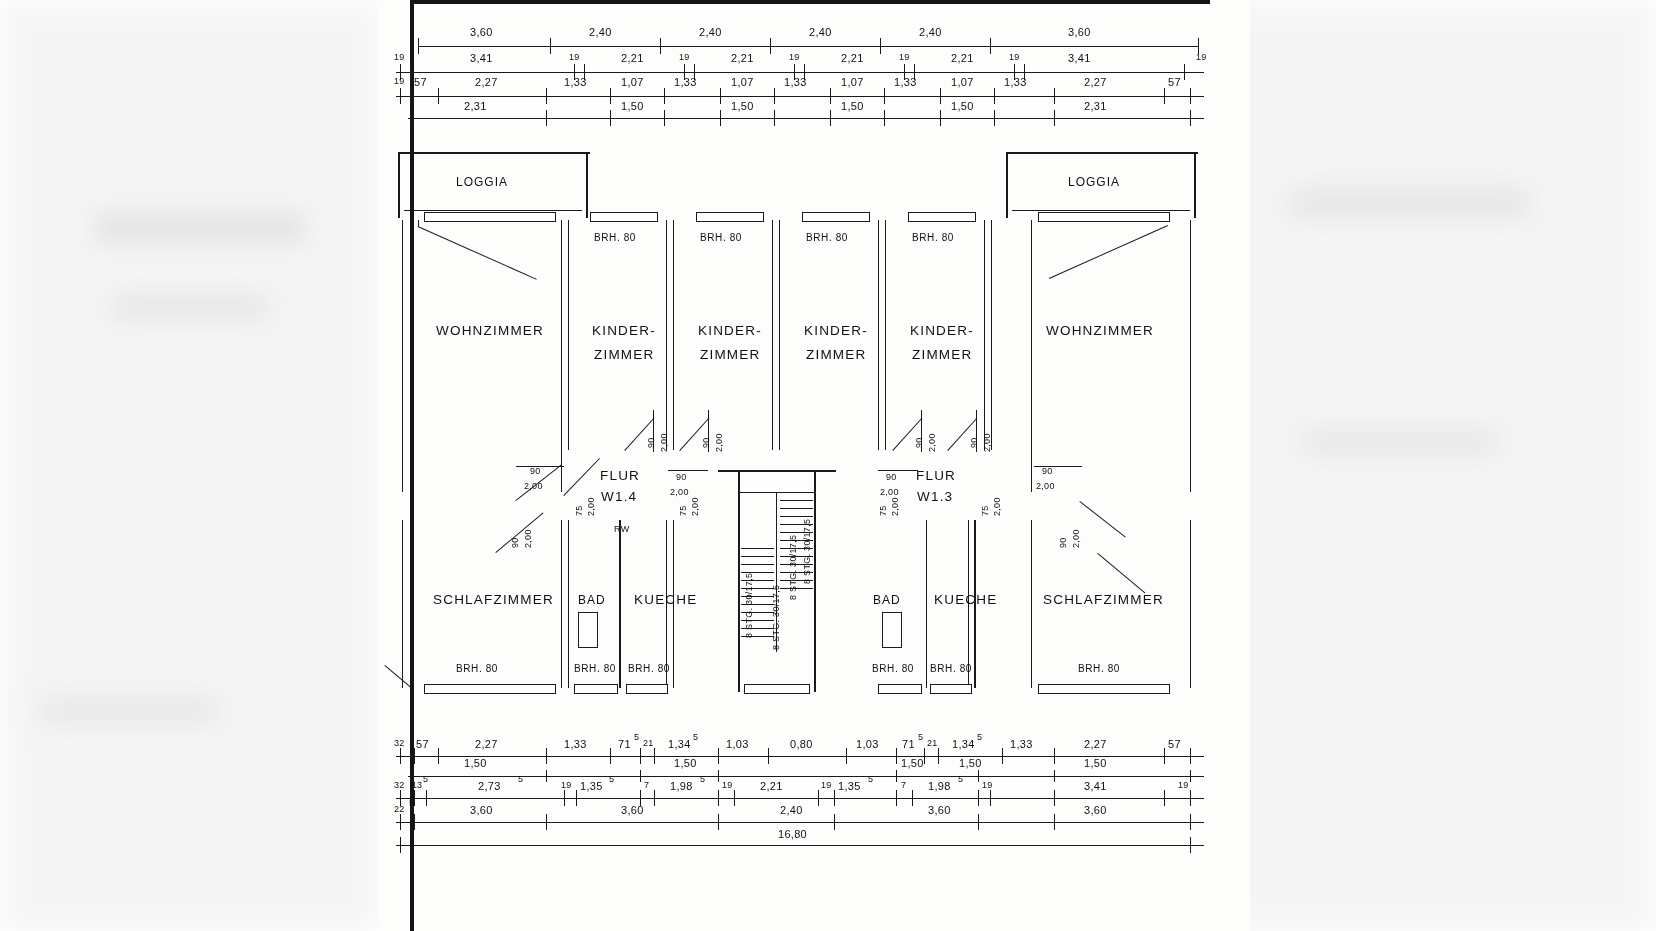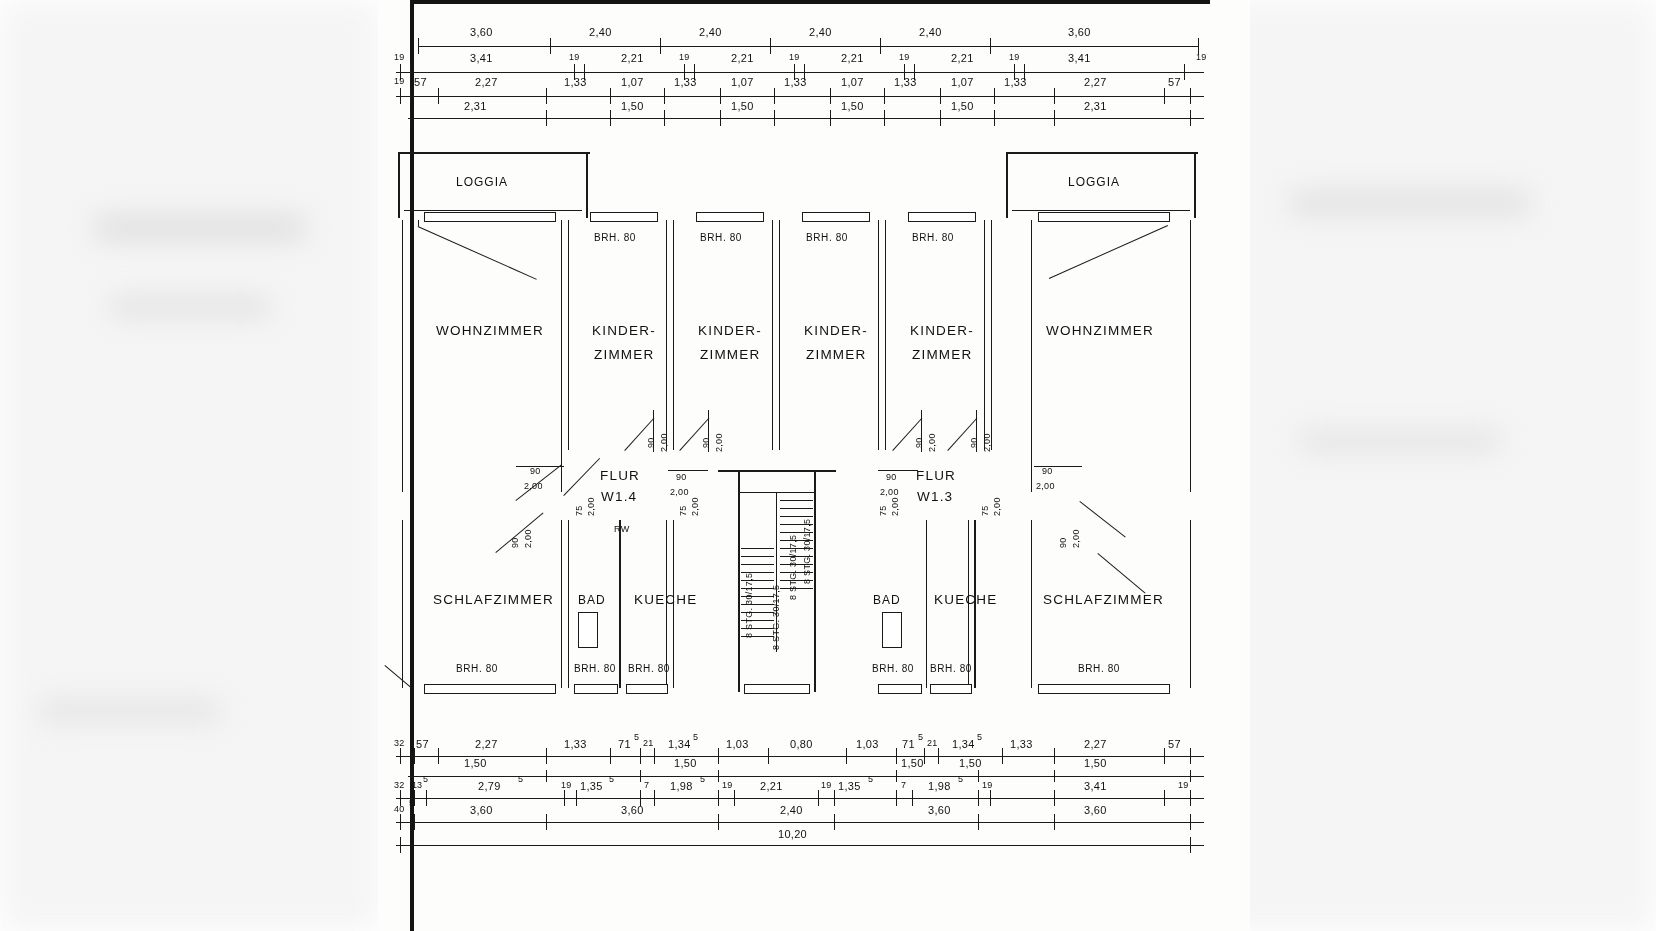--- a/index.html
+++ b/index.html
@@ -449,21 +449,21 @@
     <div class="ln v" style="left:534px;top:790px;height:16px;"></div>
     <div class="ln v" style="left:600px;top:790px;height:16px;"></div>
     <div class="ln v" style="left:612px;top:790px;height:16px;"></div>
     <div class="ln v" style="left:676px;top:790px;height:16px;"></div>
     <div class="ln v" style="left:786px;top:790px;height:16px;"></div>
     <div class="ln v" style="left:812px;top:790px;height:16px;"></div>
     <div class="txt dim-sm" style="left:16px;top:780px;">32</div>
     <div class="txt dim-sm" style="left:34px;top:780px;">1</div>
     <div class="txt dim-sm" style="left:39px;top:780px;">3</div>
     <div class="txt dim-sm" style="left:45px;top:774px;">5</div>
-    <div class="txt dim" style="left:100px;top:780px;">2,79</div>
+    <div class="txt dim" style="left:100px;top:780px;">2,73</div>
     <div class="txt dim-sm" style="left:140px;top:774px;">5</div>
     <div class="txt dim-sm" style="left:183px;top:780px;">19</div>
     <div class="txt dim" style="left:202px;top:780px;">1,35</div>
     <div class="txt dim-sm" style="left:231px;top:774px;">5</div>
     <div class="txt dim-sm" style="left:266px;top:780px;">7</div>
     <div class="txt dim" style="left:292px;top:780px;">1,98</div>
     <div class="txt dim-sm" style="left:322px;top:774px;">5</div>
     <div class="txt dim-sm" style="left:344px;top:780px;">19</div>
     <div class="txt dim" style="left:382px;top:780px;">2,21</div>
     <div class="txt dim-sm" style="left:443px;top:780px;">19</div>
@@ -478,29 +478,29 @@
 
     <div class="ln h" style="left:18px;top:822px;width:808px;"></div>
     <div class="ln v" style="left:22px;top:814px;height:16px;"></div>
     <div class="ln v" style="left:36px;top:814px;height:16px;"></div>
     <div class="ln v" style="left:168px;top:814px;height:16px;"></div>
     <div class="ln v" style="left:340px;top:814px;height:16px;"></div>
     <div class="ln v" style="left:456px;top:814px;height:16px;"></div>
     <div class="ln v" style="left:600px;top:814px;height:16px;"></div>
     <div class="ln v" style="left:676px;top:814px;height:16px;"></div>
     <div class="ln v" style="left:812px;top:814px;height:16px;"></div>
-    <div class="txt dim-sm" style="left:16px;top:804px;">40</div>
+    <div class="txt dim-sm" style="left:16px;top:804px;">22</div>
     <div class="txt dim-sm" style="left:31px;top:798px;">5</div>
     <div class="txt dim" style="left:92px;top:804px;">3,60</div>
     <div class="txt dim" style="left:243px;top:804px;">3,60</div>
     <div class="txt dim" style="left:402px;top:804px;">2,40</div>
     <div class="txt dim" style="left:550px;top:804px;">3,60</div>
     <div class="txt dim" style="left:706px;top:804px;">3,60</div>
 
     <div class="ln h" style="left:18px;top:845px;width:808px;"></div>
     <div class="ln v" style="left:22px;top:837px;height:16px;"></div>
     <div class="ln v" style="left:812px;top:837px;height:16px;"></div>
-    <div class="txt dim" style="left:400px;top:828px;">10,20</div>
+    <div class="txt dim" style="left:400px;top:828px;">16,80</div>
 
     <div class="ln h" style="left:-2px;top:688px;width:36px;transform:rotate(40deg);transform-origin:right bottom;"></div>
 
   </div>
 </div>
 
 </body></html>

